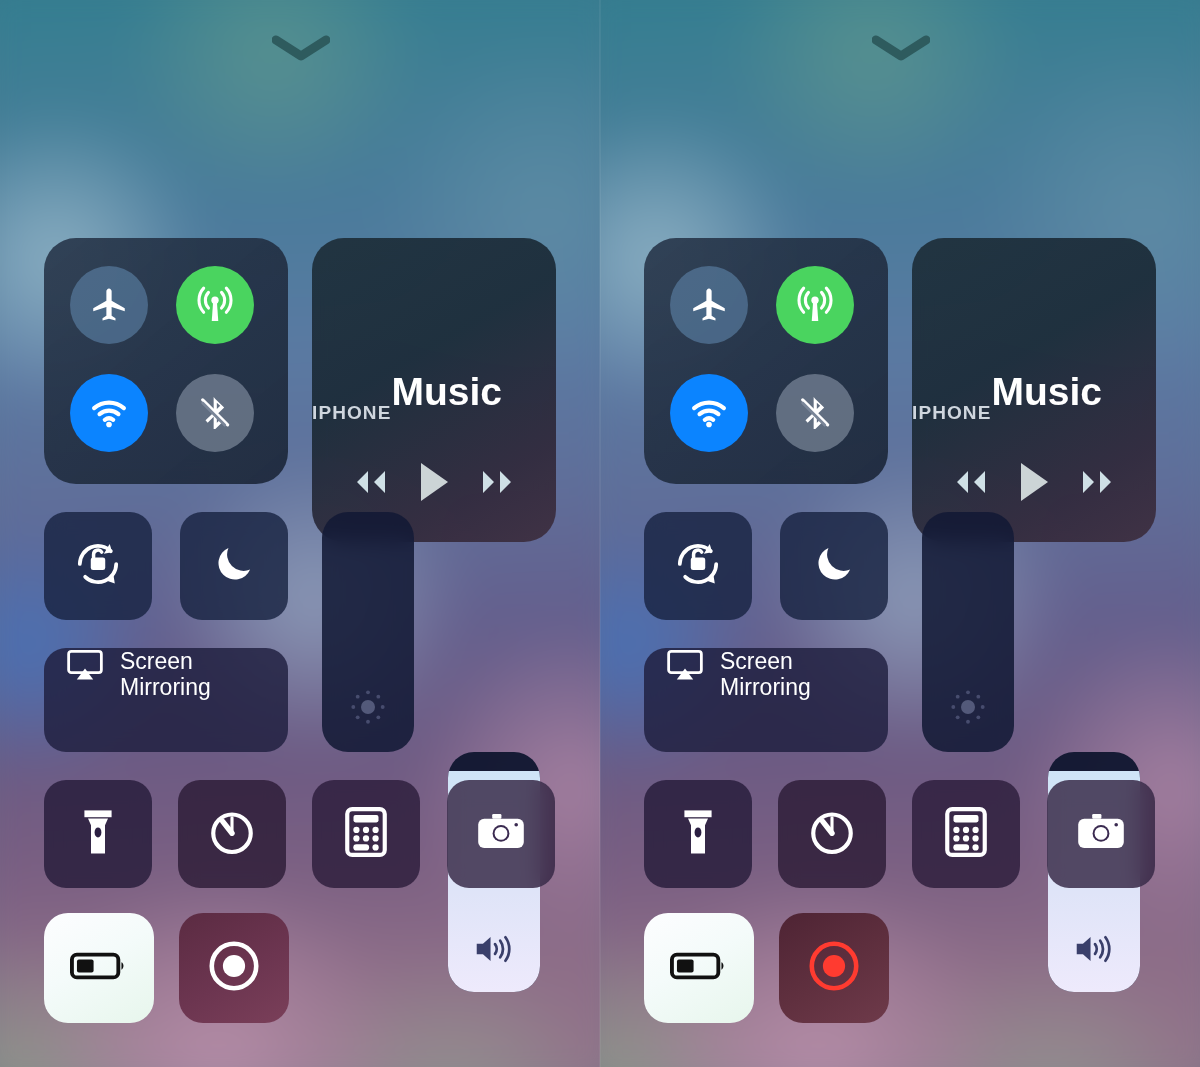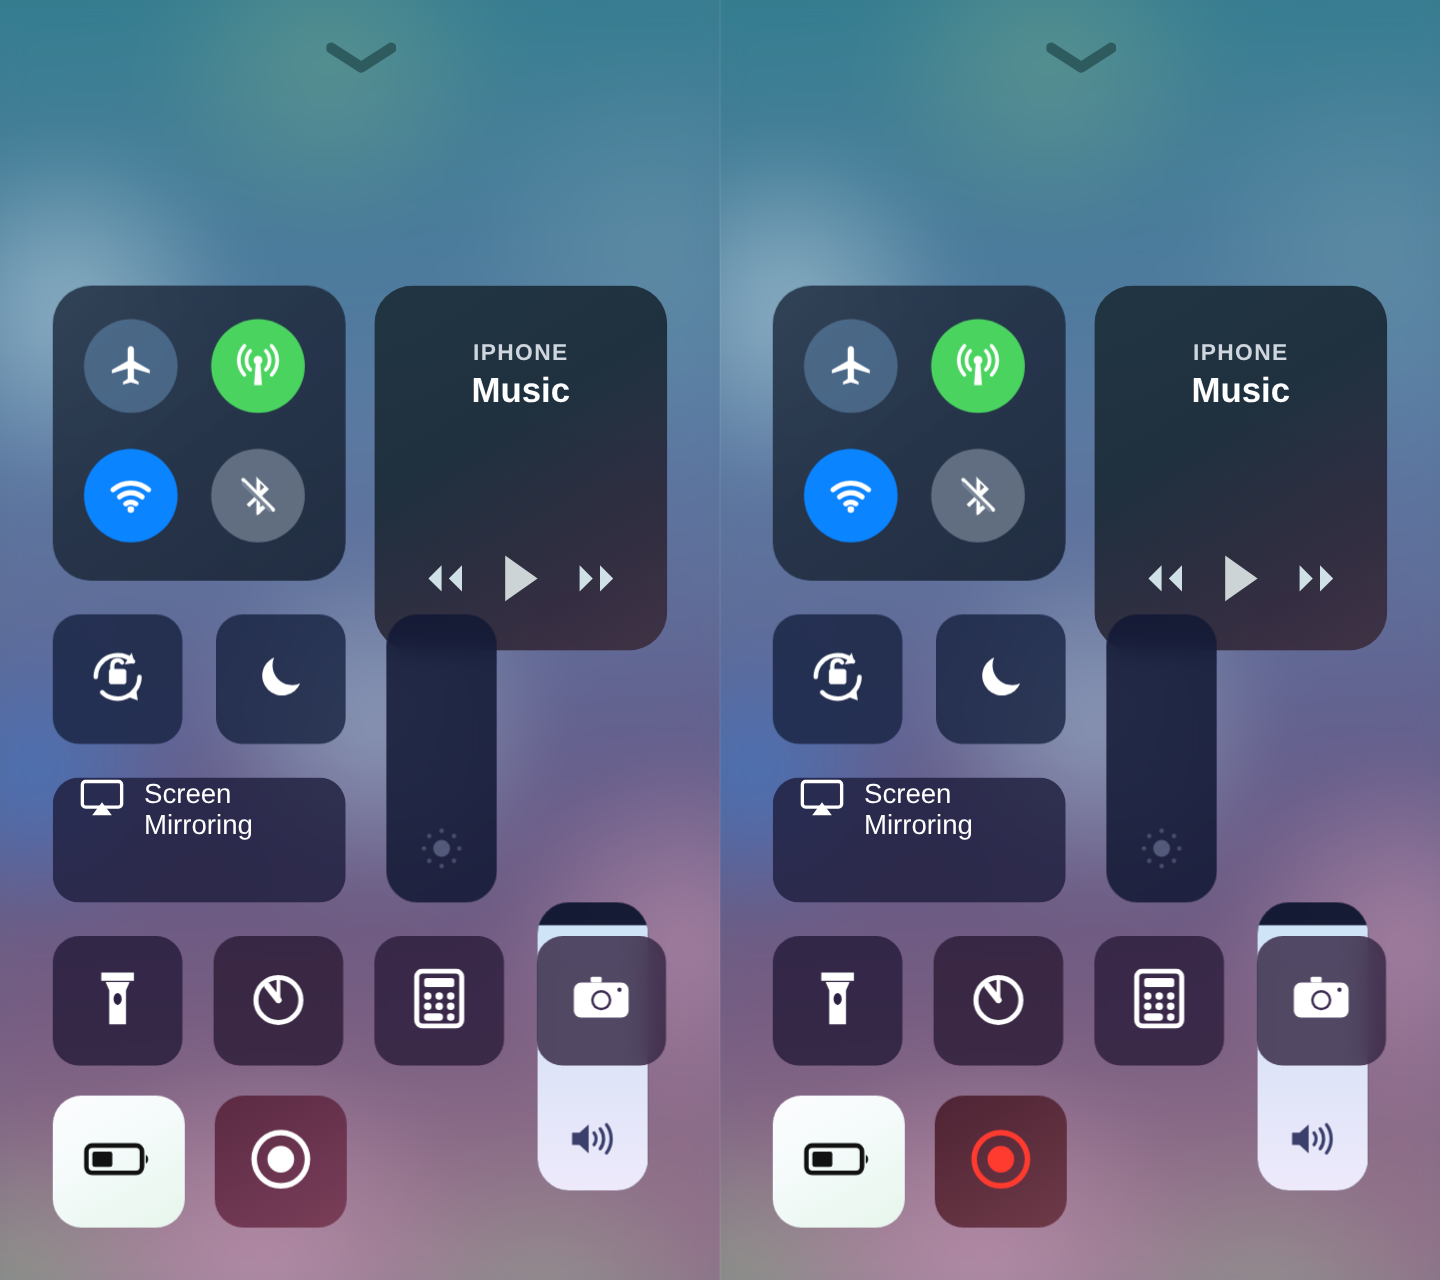--- a/index.html
+++ b/index.html
@@ -70,28 +70,28 @@
   .c-air  { left: 26px;  top: 28px;  width: 78px; height: 78px; background: rgba(86,120,155,.72); }
   .c-cell { left: 132px; top: 28px;  width: 78px; height: 78px; background: #4ad45f; }
   .c-wifi { left: 26px;  top: 136px; width: 78px; height: 78px; background: #0b84ff; }
   .c-bt   { left: 132px; top: 136px; width: 78px; height: 78px; background: rgba(122,134,152,.72); }
 
   
   .music {
     left: 312px; top: 238px; width: 244px; height: 304px;
     border-radius: 32px;
     background: linear-gradient(150deg, rgba(30,46,58,.92) 0%, rgba(26,42,54,.92) 40%, rgba(48,40,58,.92) 78%, rgba(62,46,62,.92) 100%);
-    display: flex; flex-direction: column; align-items: center;
+    display: flex; align-items: center;
   }
   .music .src {
     margin-top: 46px; font-size: 19px; letter-spacing: 1.1px;
     font-weight: 700; color: #cfd6de;
   }
   .music .ttl {
-    margin-top: 4px; font-size: 29px; font-weight: 700; color: #fff;
+    margin-top: 4px; font-size: 39px; font-weight: 700; color: #fff;
   }
   .music .ctrls {
     position: absolute; bottom: 38px; left: 0; right: 0;
     display: flex; align-items: center; justify-content: space-around;
     padding: 0 22px;
   }
   .music .ctrls svg { display: block; }
 
   
   .sq { width: 108px; height: 108px; border-radius: 22px; display:flex; align-items:center; justify-content:center; }

